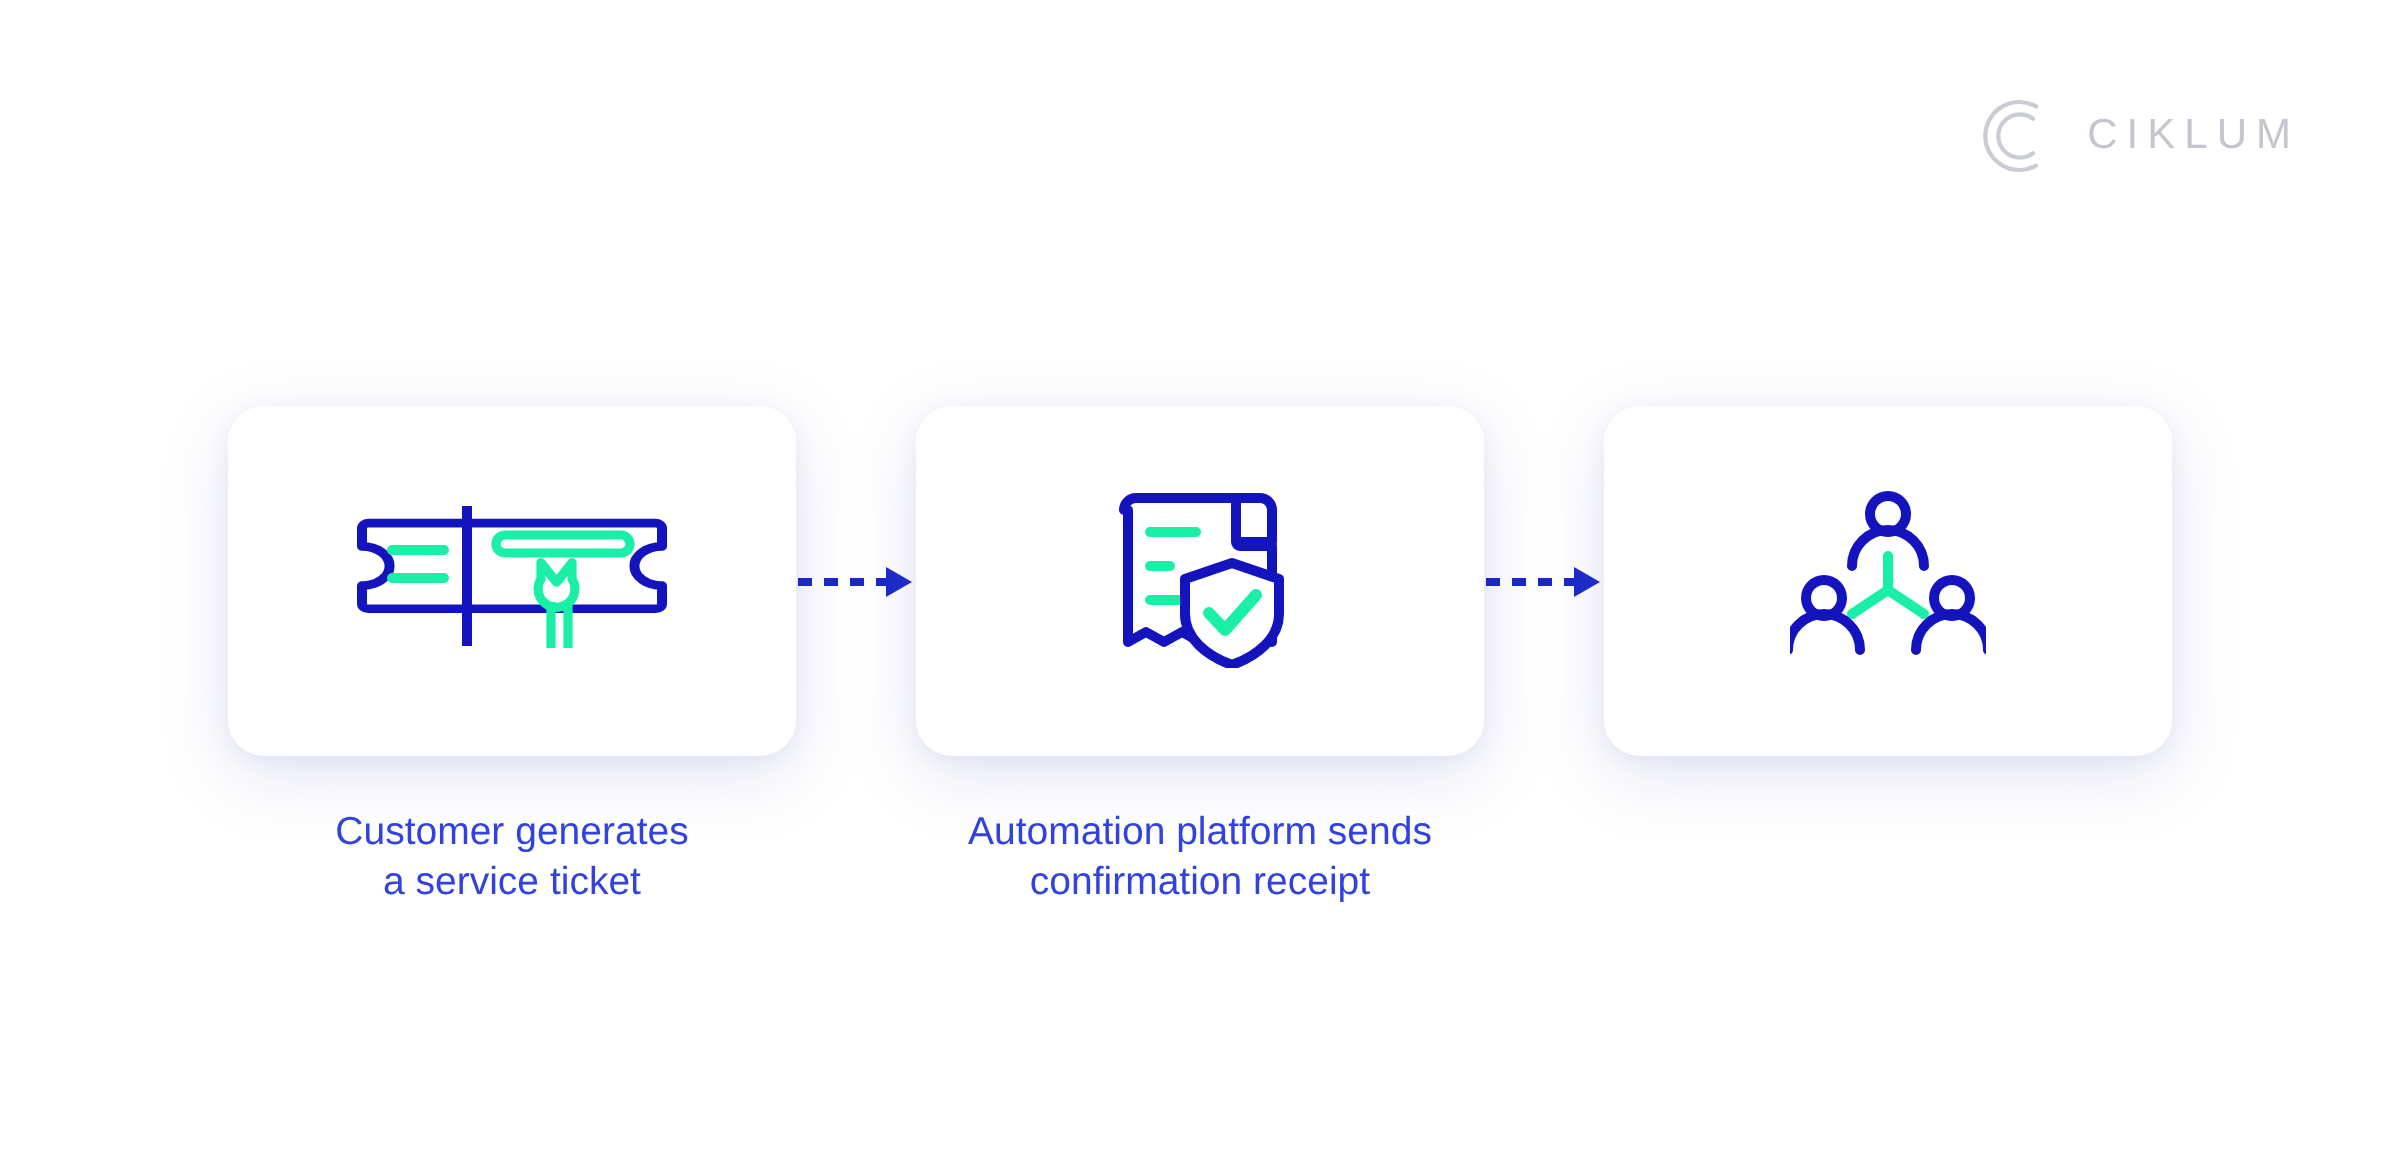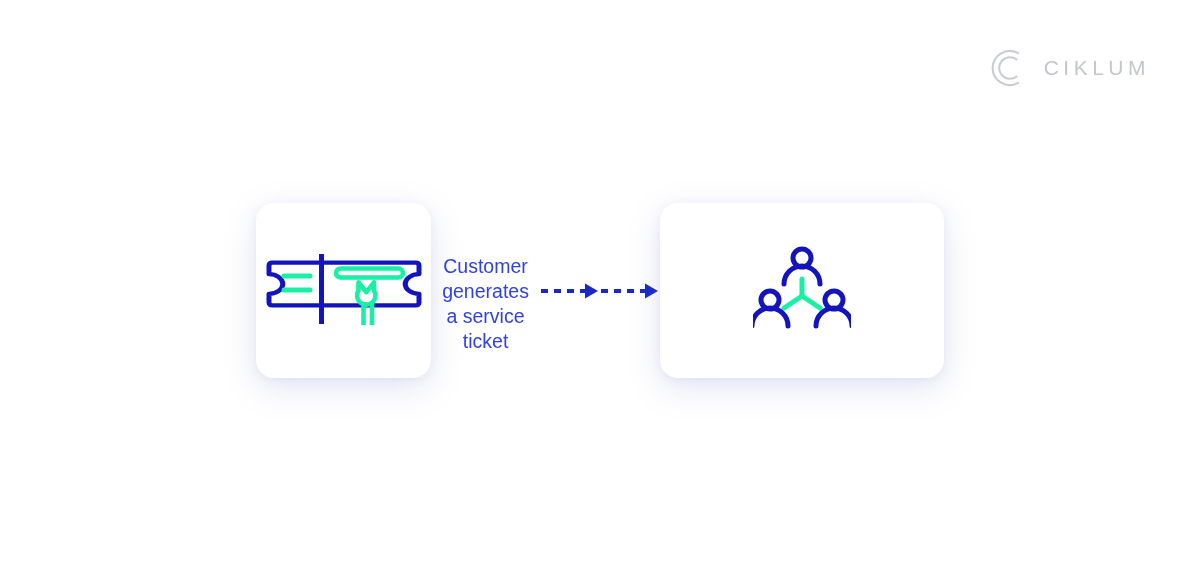--- a/index.html
+++ b/index.html
@@ -44,21 +44,21 @@
     top: 203px;
     width: 1200px;
     display: flex;
     align-items: flex-start;
     justify-content: center;
   }
 
   .step {
     width: 284px;
     display: flex;
-    flex-direction: row;
+    flex-direction: column;
     align-items: center;
     flex: 0 0 auto;
   }
 
   .card {
     width: 284px;
     height: 175px;
     background: #ffffff;
     border-radius: 18px;
     box-shadow: 0 10px 34px rgba(106, 116, 196, 0.18),
@@ -128,20 +128,37 @@
 a service ticket</div>
   </div>
 
   <div class="connector">
     <svg width="60" height="18" viewBox="0 0 60 18" fill="none" xmlns="http://www.w3.org/2000/svg">
       <line x1="1" y1="9" x2="45" y2="9" stroke="#1a28c8" stroke-width="4" stroke-dasharray="7 6"></line>
       <path d="M45 1.5 L58 9 L45 16.5 Z" fill="#1a28c8"></path>
     </svg>
   </div>
 
+  <div class="step">
+    <div class="card">
+      <span class="card-icon">
+        <svg width="92" height="92" viewBox="0 0 92 92" fill="none" xmlns="http://www.w3.org/2000/svg">
+          <path d="M8 13a6 6 0 0 1 6-6h50v22a2 2 0 0 0 2 2h16v48l-9-5-9 5-9-5-9 5-9-5-9 5-9-5-9 5V13Z" stroke="#1414be" stroke-width="5" stroke-linejoin="round" stroke-linecap="round" fill="none"></path>
+          <path d="M64 7h12a6 6 0 0 1 6 6v16H66a2 2 0 0 1-2-2V7Z" stroke="#1414be" stroke-width="5" stroke-linejoin="round" fill="none"></path>
+          <line x1="21" y1="24" x2="44" y2="24" stroke="#19f0a6" stroke-width="5" stroke-linecap="round"></line>
+          <line x1="21" y1="41" x2="31" y2="41" stroke="#19f0a6" stroke-width="5" stroke-linecap="round"></line>
+          <line x1="21" y1="58" x2="41" y2="58" stroke="#19f0a6" stroke-width="5" stroke-linecap="round"></line>
+          <path d="M62 39.5 38.5 47.5v17.5c0 11.8 10.2 20.6 23.5 25.5 13.3-4.9 23.5-13.7 23.5-25.5V47.5L62 39.5Z" fill="#ffffff" stroke="#1414be" stroke-width="5" stroke-linejoin="round"></path>
+          <path d="M50.5 64.5 L58.5 73 L74 55.5" stroke="#19f0a6" stroke-width="6" fill="none" stroke-linecap="round" stroke-linejoin="round"></path>
+        </svg>
+      </span>
+    </div>
+    <div class="caption">Automation platform sends
+confirmation receipt</div>
+  </div>
 
   <div class="connector">
     <svg width="60" height="18" viewBox="0 0 60 18" fill="none" xmlns="http://www.w3.org/2000/svg">
       <line x1="1" y1="9" x2="45" y2="9" stroke="#1a28c8" stroke-width="4" stroke-dasharray="7 6"></line>
       <path d="M45 1.5 L58 9 L45 16.5 Z" fill="#1a28c8"></path>
     </svg>
   </div>
 
   <div class="step">
     <div class="card">

